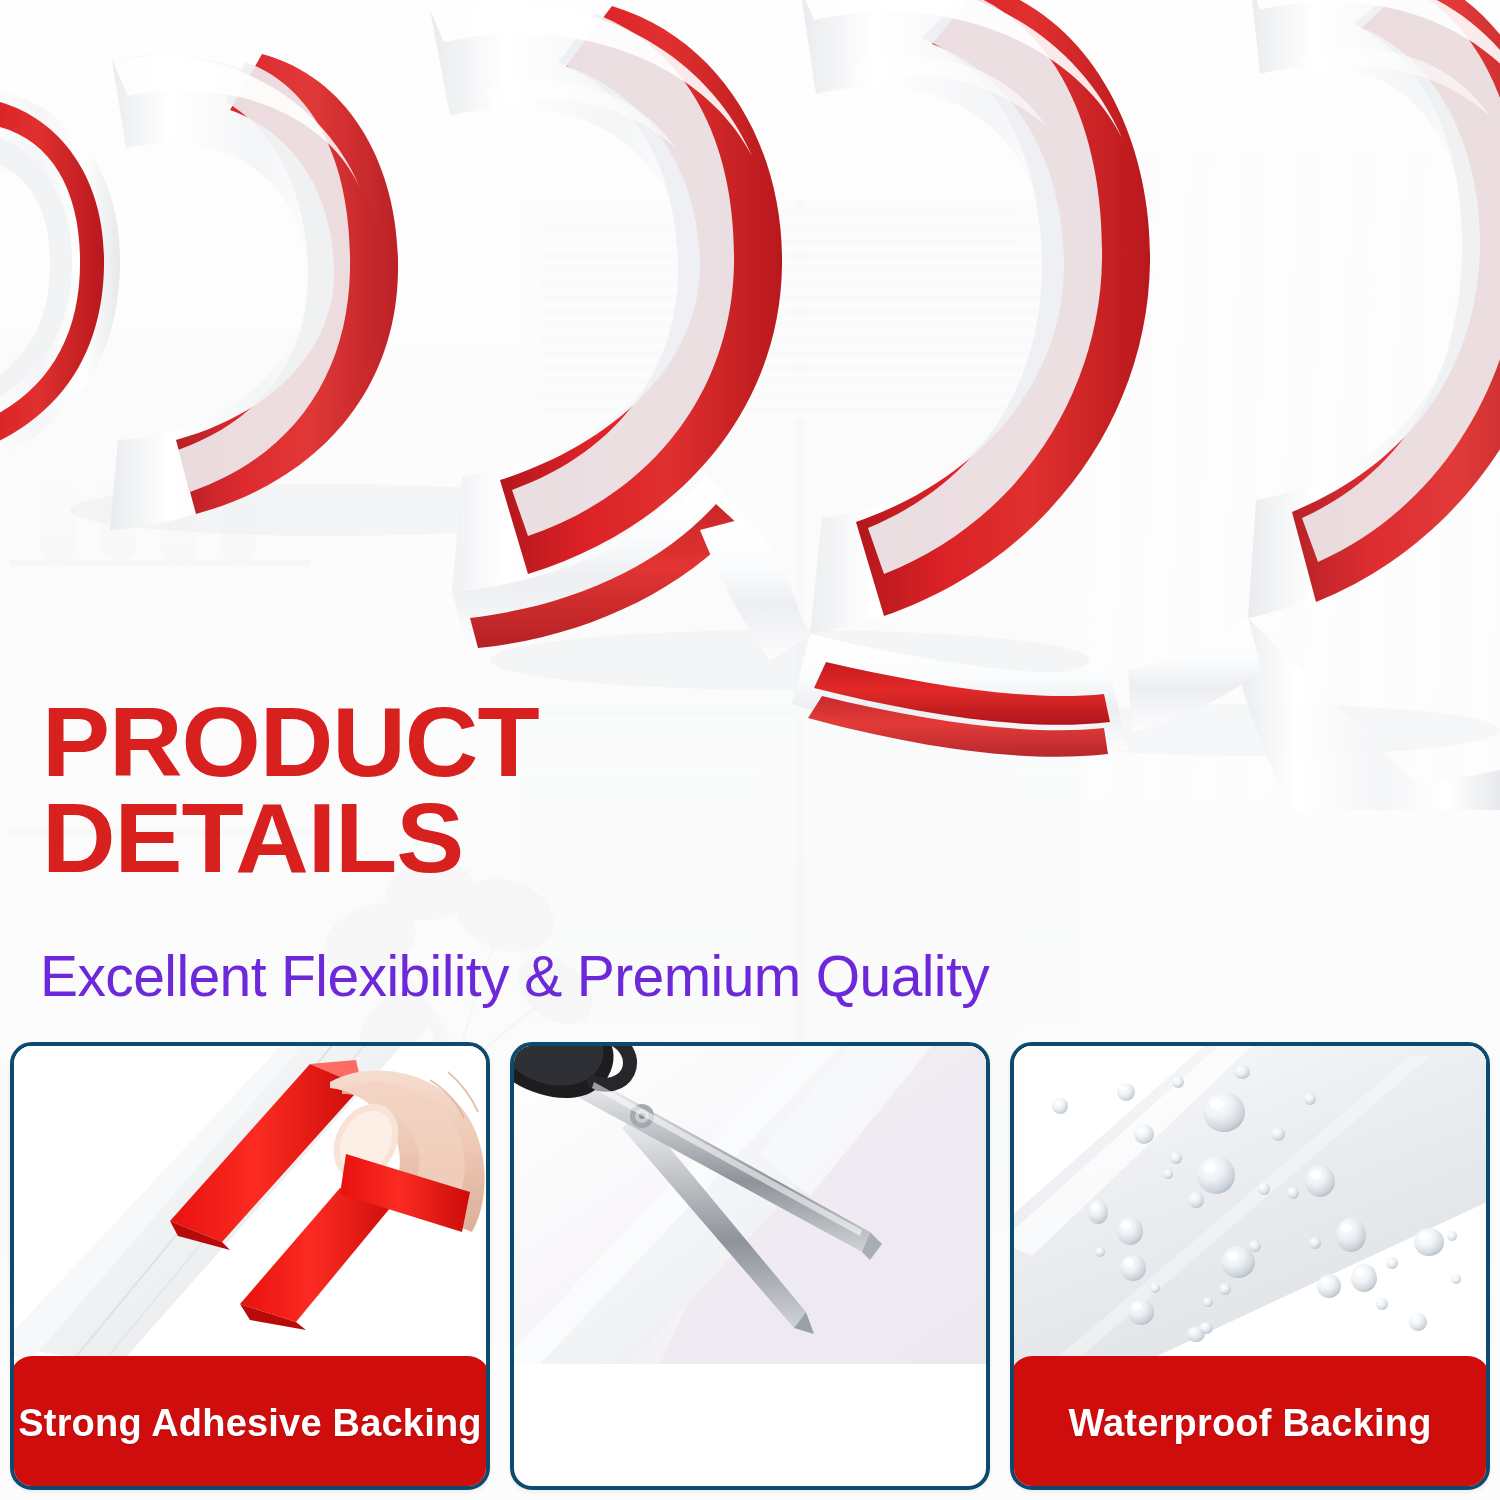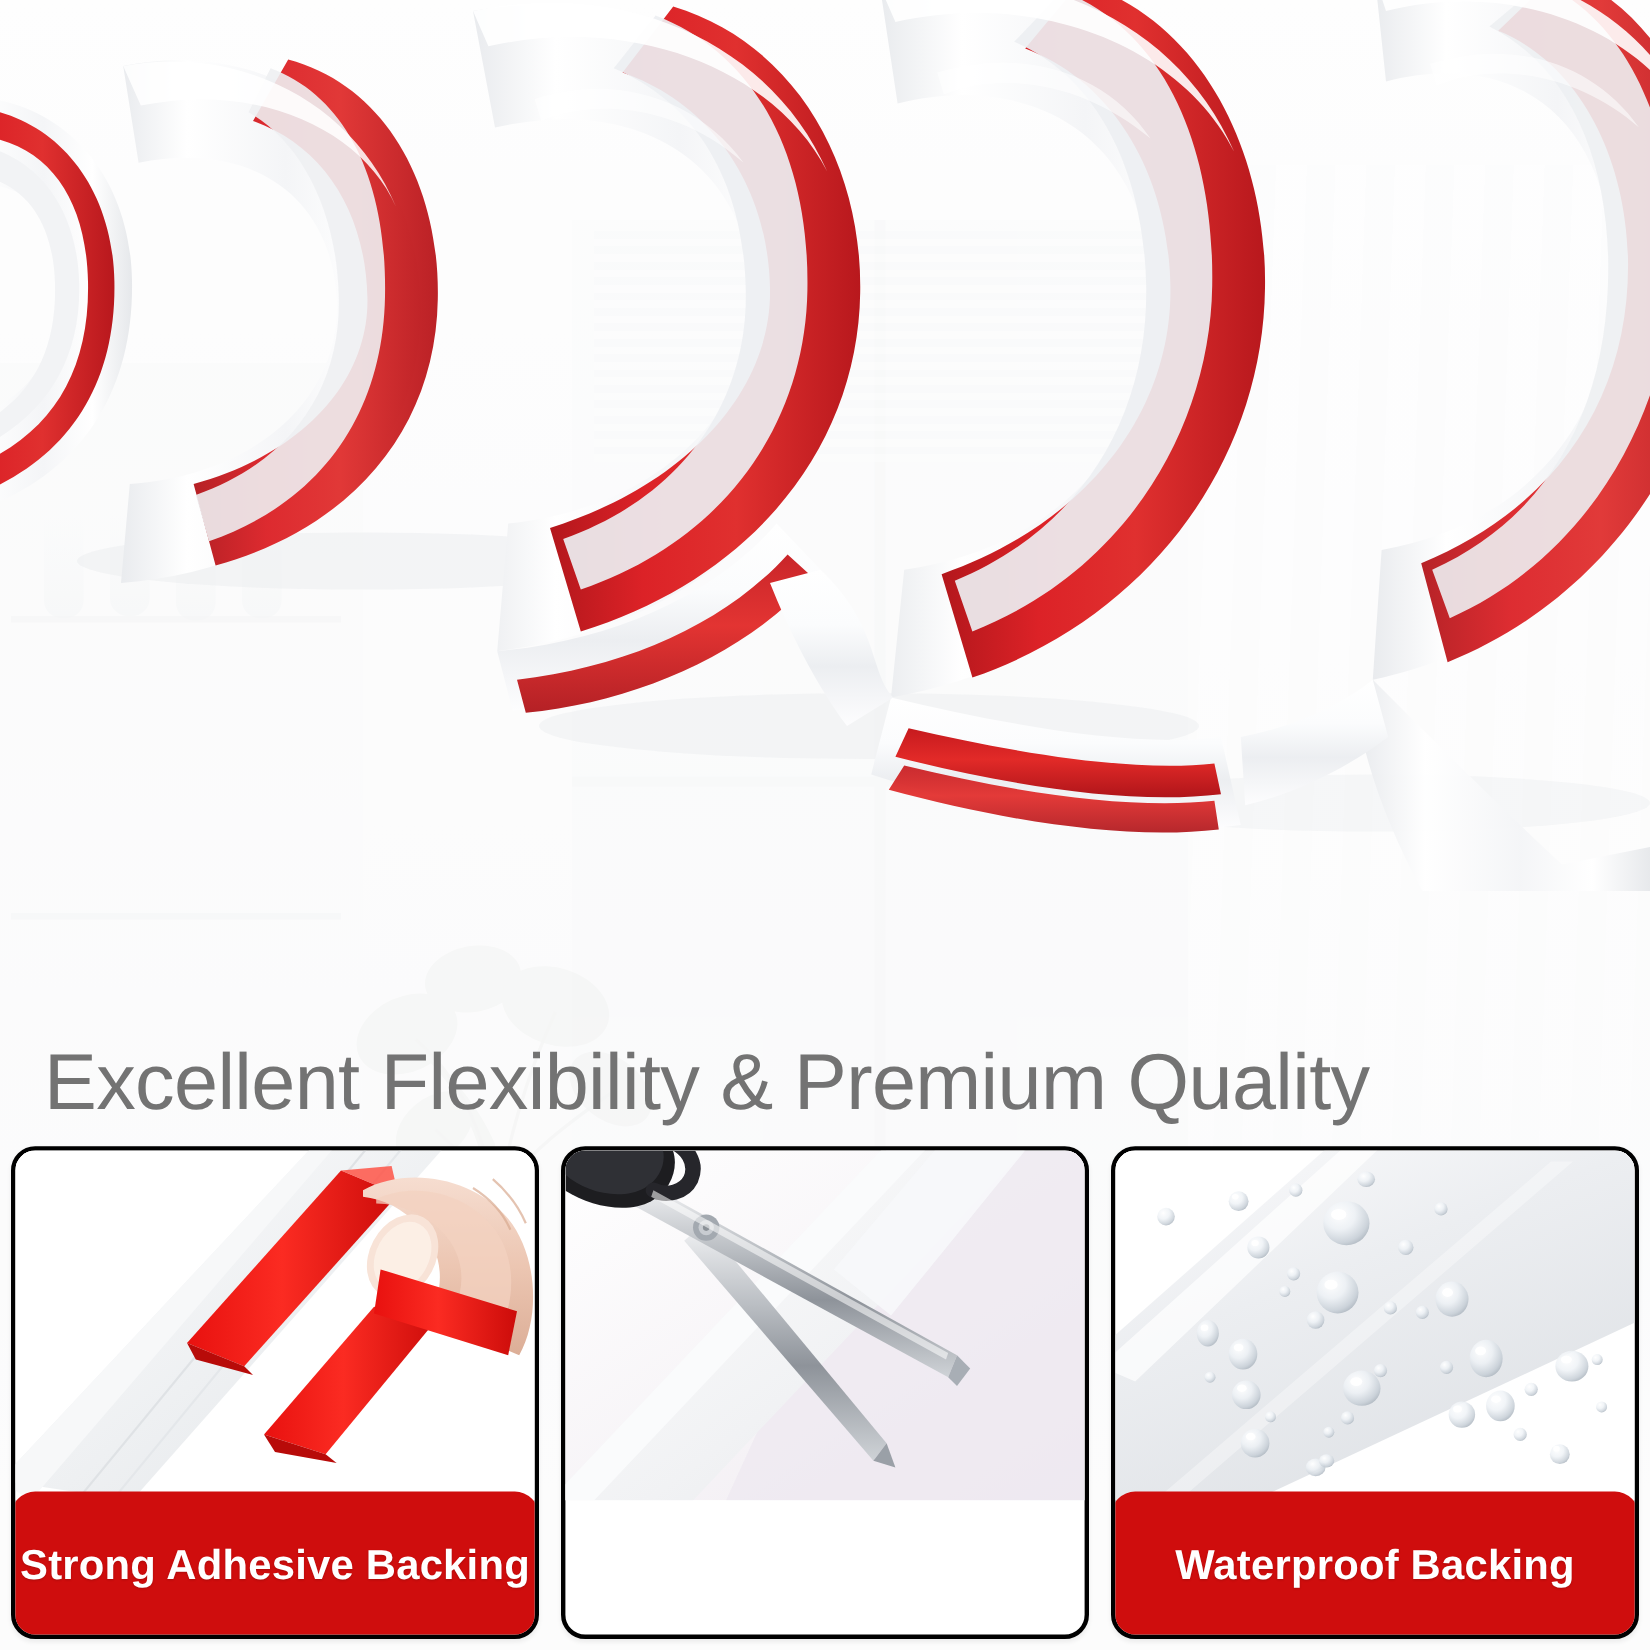--- a/index.html
+++ b/index.html
@@ -59,34 +59,34 @@
     font-weight:700;
     font-size:98px;
     line-height:.98;
     letter-spacing:-1px;
     text-transform:uppercase;
     transform:scaleX(1.04);
     transform-origin:left center;
     white-space:nowrap;
   }
   .subhead{position:absolute;left:40px;top:948px;
-    color:#737373;
+    color:#6d28d9;
     font-family:"Liberation Sans","DejaVu Sans",sans-serif;
     font-weight:400;
-    font-size:72px;
+    font-size:57px;
     line-height:1;
     letter-spacing:-.6px;
     white-space:nowrap;
   }
 
   
   .panels{position:absolute;left:10px;top:1042px;width:1480px;height:448px;
     display:flex;gap:20px;}
   .panel{position:relative;flex:1;height:448px;
-    border:4px solid #000000;border-radius:22px;background:#ffffff;
+    border:4px solid #0c4a6e;border-radius:22px;background:#ffffff;
     box-sizing:border-box;overflow:hidden;
     box-shadow:0 2px 5px rgba(0,0,0,.07);}
   .panel-img{position:absolute;left:0;top:0;right:0;height:318px;overflow:hidden;background:#fff;}
   .panel-img svg{width:100%;height:100%;display:block;}
   .panel-cap{position:absolute;left:-4px;right:-4px;bottom:-4px;height:134px;
     background:#cf0d0d;border-radius:22px;
     display:flex;align-items:center;justify-content:center;
     color:#ffffff;
     font-family:"Liberation Sans","DejaVu Sans",sans-serif;
     font-weight:700;font-size:38px;letter-spacing:.2px;
@@ -220,20 +220,24 @@
       <path d="M1128 700 C 1180 690, 1220 670, 1248 648 L 1262 700 C 1222 730, 1176 752, 1132 762 Z" fill="url(#tapeW)"></path>
 
       <g opacity="0.55">
         <path d="M486 120 C 560 96, 634 120, 676 178 C 624 132, 552 116, 492 140 Z" fill="#ffffff"></path>
         <path d="M852 96 C 930 72, 1006 96, 1046 156 C 992 110, 918 92, 858 116 Z" fill="#ffffff"></path>
         <path d="M1300 88 C 1376 64, 1450 88, 1490 146 C 1438 100, 1364 84, 1306 108 Z" fill="#ffffff"></path>
       </g>
     </svg>
   </div>
 
+  <div class="headline">
+    <div class="hl-line">PRODUCT</div>
+    <div class="hl-line">DETAILS</div>
+  </div>
   <div class="subhead">Excellent Flexibility &amp; Premium Quality</div>
 
   <div class="panels">
 
     <div class="panel">
       <div class="panel-img">
         <svg viewBox="0 0 480 318" preserveAspectRatio="xMidYMid slice">
           <defs>
             <linearGradient id="p1tape" x1="0" y1="0" x2="1" y2="1">
               <stop offset="0%" stop-color="#fdfdfe"></stop>

